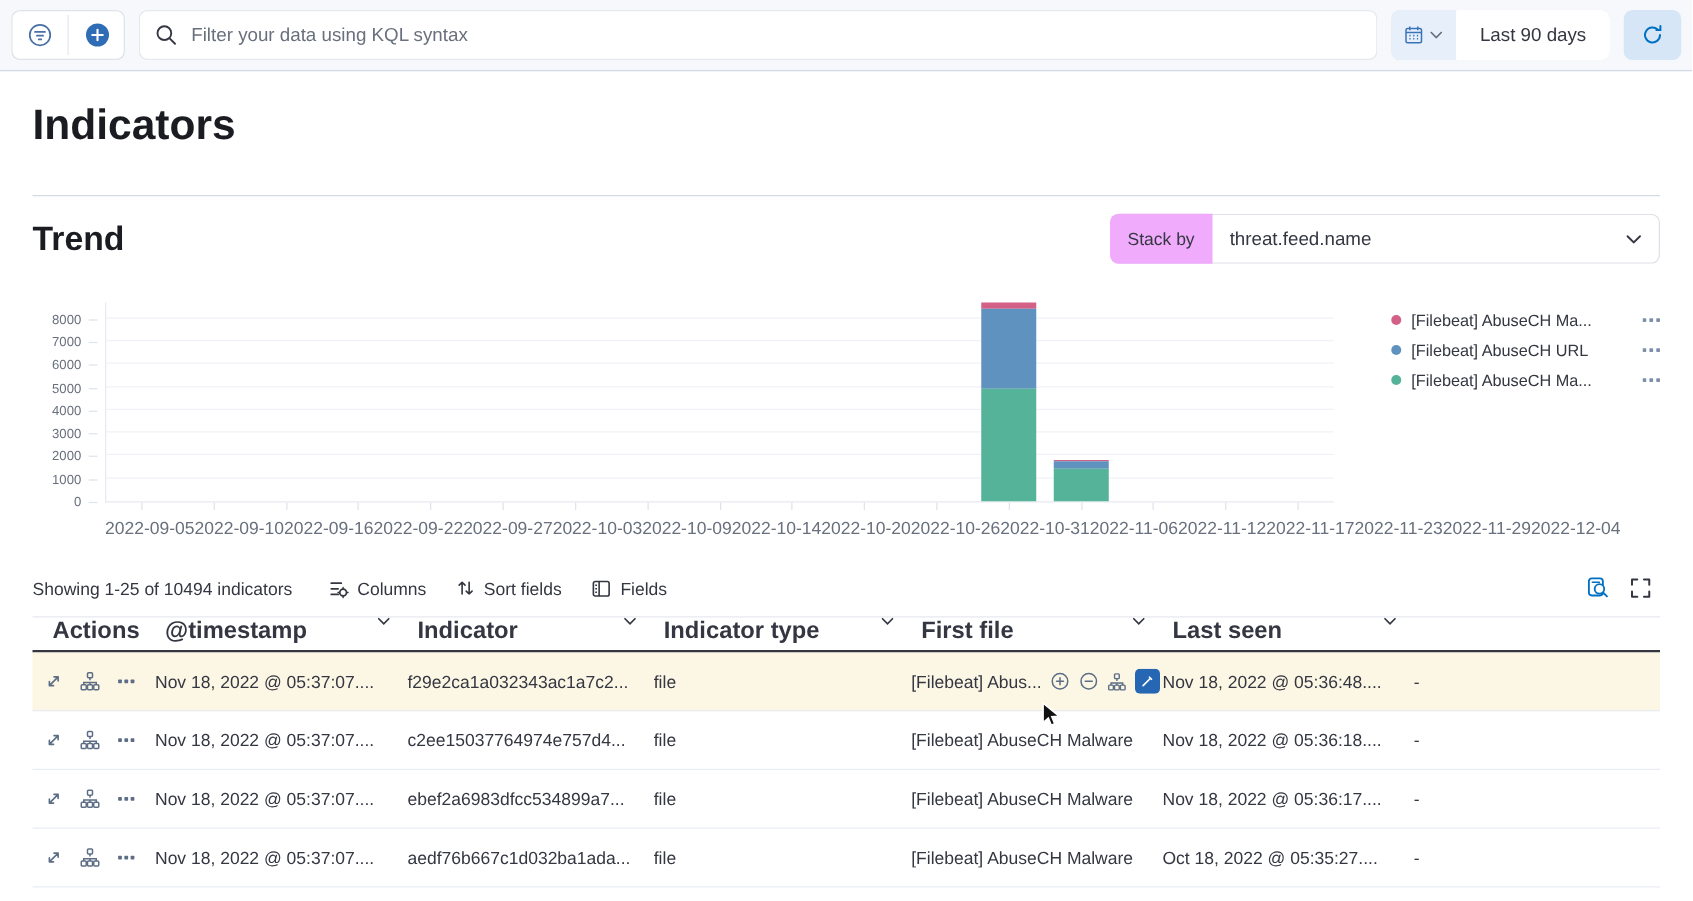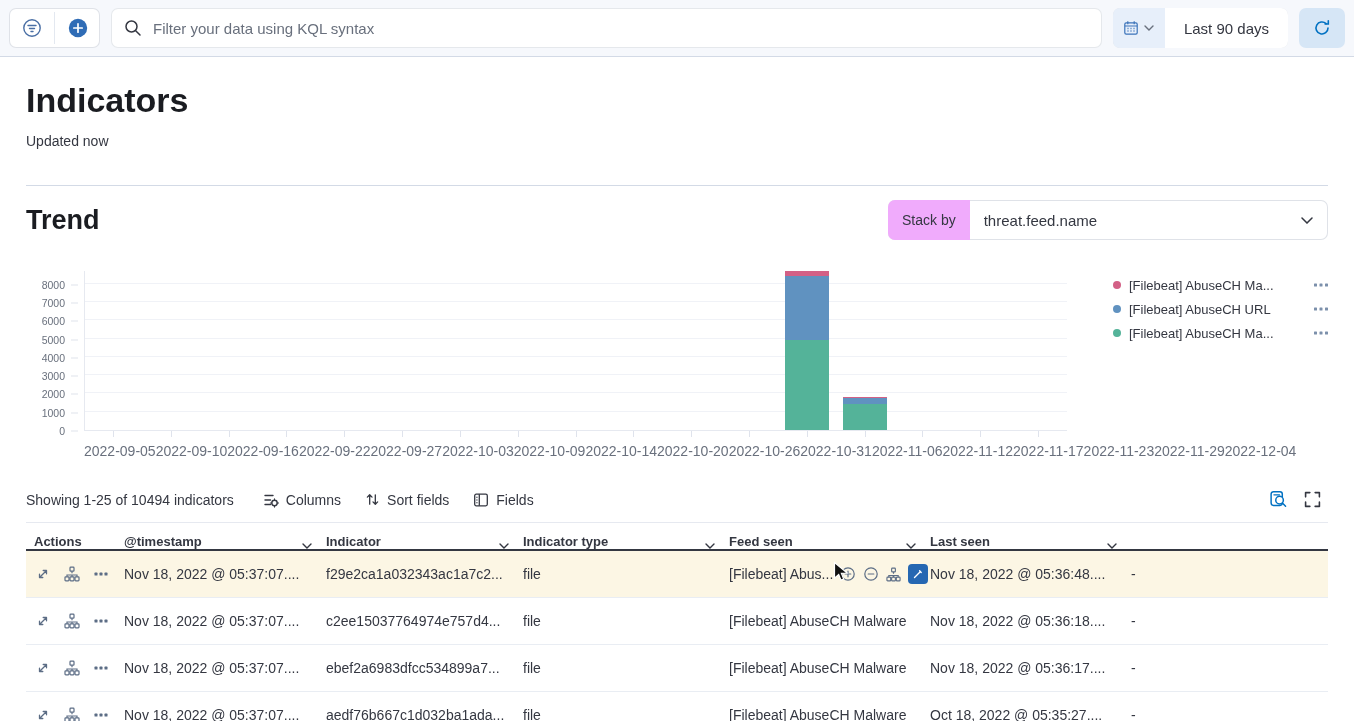--- a/index.html
+++ b/index.html
@@ -70,22 +70,22 @@
   .summary{font-size:14px;margin-right:16px;}
   .tbtn{display:flex;align-items:center;gap:7px;border:none;background:none;cursor:pointer;
         font:14px "Liberation Sans",sans-serif;color:#343741;padding:4px 11px;}
   .spacer{flex:1;}
   .icon-btn{border:none;background:none;padding:4px 7px;cursor:pointer;display:flex;}
 
   
   .datagrid{margin-top:9px;}
   .dg-header,.dg-row{display:grid;grid-template-columns:98px 202px 197px 206px 201px 201px minmax(0,1fr);align-items:center;}
   .dg-header{height:29px;border-top:1px solid #e6e9f0;border-bottom:2px solid #343741;}
-  .hcell{display:flex;align-items:flex-end;justify-content:space-between;height:100%;
-         font-size:13px;font-weight:700;padding-right:14px;cursor:pointer;}
+  .hcell{display:flex;align-items:flex-start;justify-content:space-between;height:100%;
+         font-size:19px;font-weight:700;padding-right:14px;cursor:pointer;margin-left:8px;}
   .hcell:first-child{padding-left:8px;cursor:default;}
   .dg-row{height:47px;border-bottom:1px solid #e9edf3;font-size:14px;}
   .dg-row.highlight{background:#fcf6e4;}
   .cell{white-space:nowrap;overflow:hidden;padding-right:8px;}
   .actions{display:flex;gap:13px;padding-left:9px;align-items:center;}
   .ibtn{border:none;background:none;padding:0;cursor:pointer;display:flex;}
   .feed{display:flex;align-items:center;gap:5px;}
   .hover-icons{display:flex;align-items:center;gap:7px;margin-left:2px;}
   .hover-icons button{border:none;background:none;padding:0;display:flex;cursor:pointer;}
   .hi-edit{width:20px;height:20px;border-radius:4px;background:#2567b2;display:flex;
@@ -144,21 +144,20 @@
           <g fill="none" stroke="#0071c2" stroke-width="1.6" stroke-linecap="round">
             <path d="M15 9a6 6 0 1 1-1.9-4.4"></path>
             <path d="M15.3 1.8v3.2h-3.2"></path>
           </g>
         </svg>
     </button>
   </header>
 
   <main>
     <h1 class="title">Indicators</h1>
-    <div class="updated">Updated now</div>
     <hr class="divider">
 
     <div class="trend-head">
       <h2 class="trend-title">Trend</h2>
       <div class="stackby">
         <span class="sb-label">Stack by</span>
         <span class="sb-value">threat.feed.name</span>
         <svg class="sb-chev" viewBox="0 0 12 7" width="12" height="7">
             <path d="M1 1l5 5 5-5" stroke="#343741" stroke-width="1.5" fill="none" stroke-linecap="round"></path>
           </svg>
@@ -354,21 +353,21 @@
               <path d="M1 1l4 4 4-4" fill="none" stroke="#343741" stroke-width="1.4" stroke-linecap="round"></path>
             </svg>
           </div>
           <div class="hcell">
             <span>Indicator type</span>
             <svg viewBox="0 0 10 6" width="10" height="6">
               <path d="M1 1l4 4 4-4" fill="none" stroke="#343741" stroke-width="1.4" stroke-linecap="round"></path>
             </svg>
           </div>
           <div class="hcell">
-            <span>Feed seen</span>
+            <span>First file</span>
             <svg viewBox="0 0 10 6" width="10" height="6">
               <path d="M1 1l4 4 4-4" fill="none" stroke="#343741" stroke-width="1.4" stroke-linecap="round"></path>
             </svg>
           </div>
           <div class="hcell">
             <span>Last seen</span>
             <svg viewBox="0 0 10 6" width="10" height="6">
               <path d="M1 1l4 4 4-4" fill="none" stroke="#343741" stroke-width="1.4" stroke-linecap="round"></path>
             </svg>
           </div>

